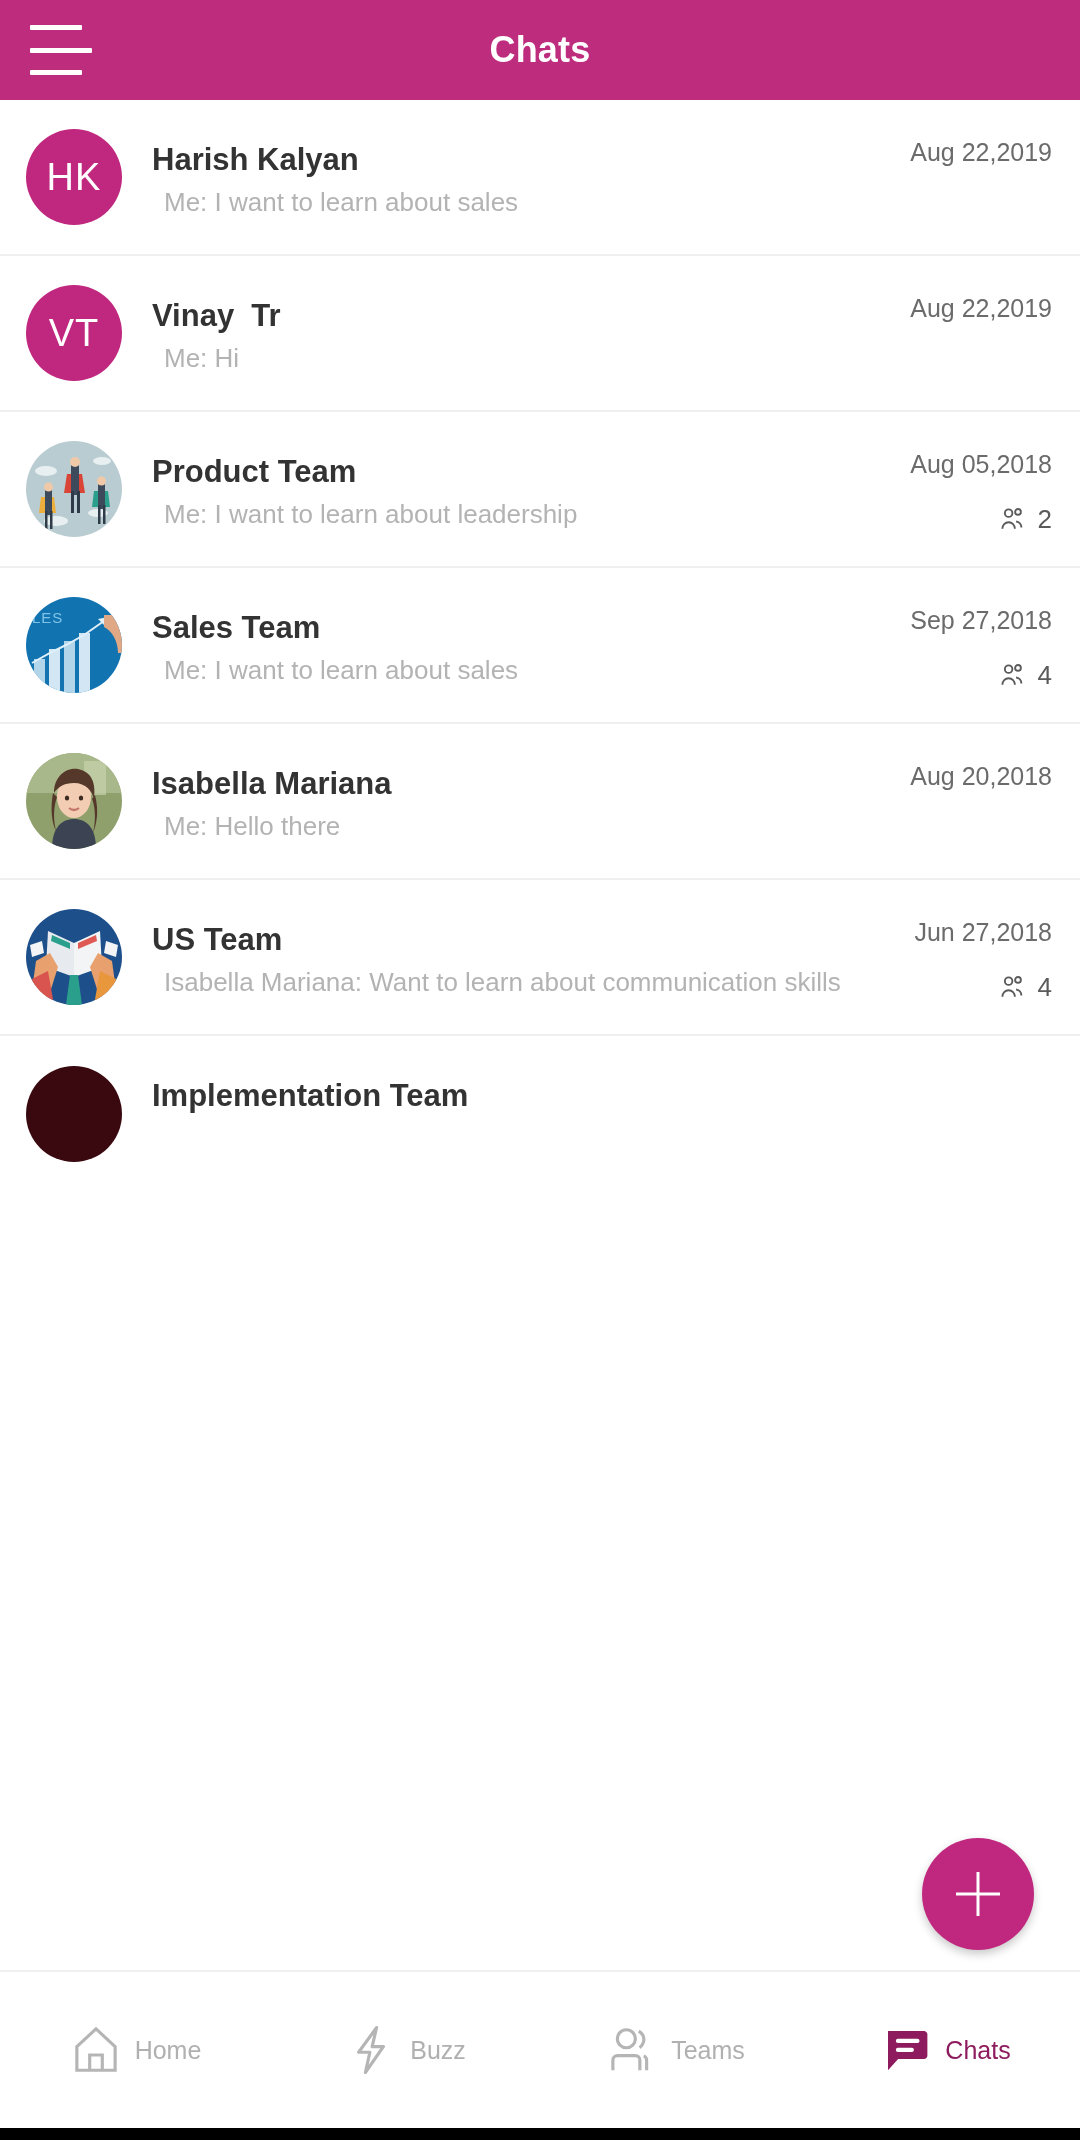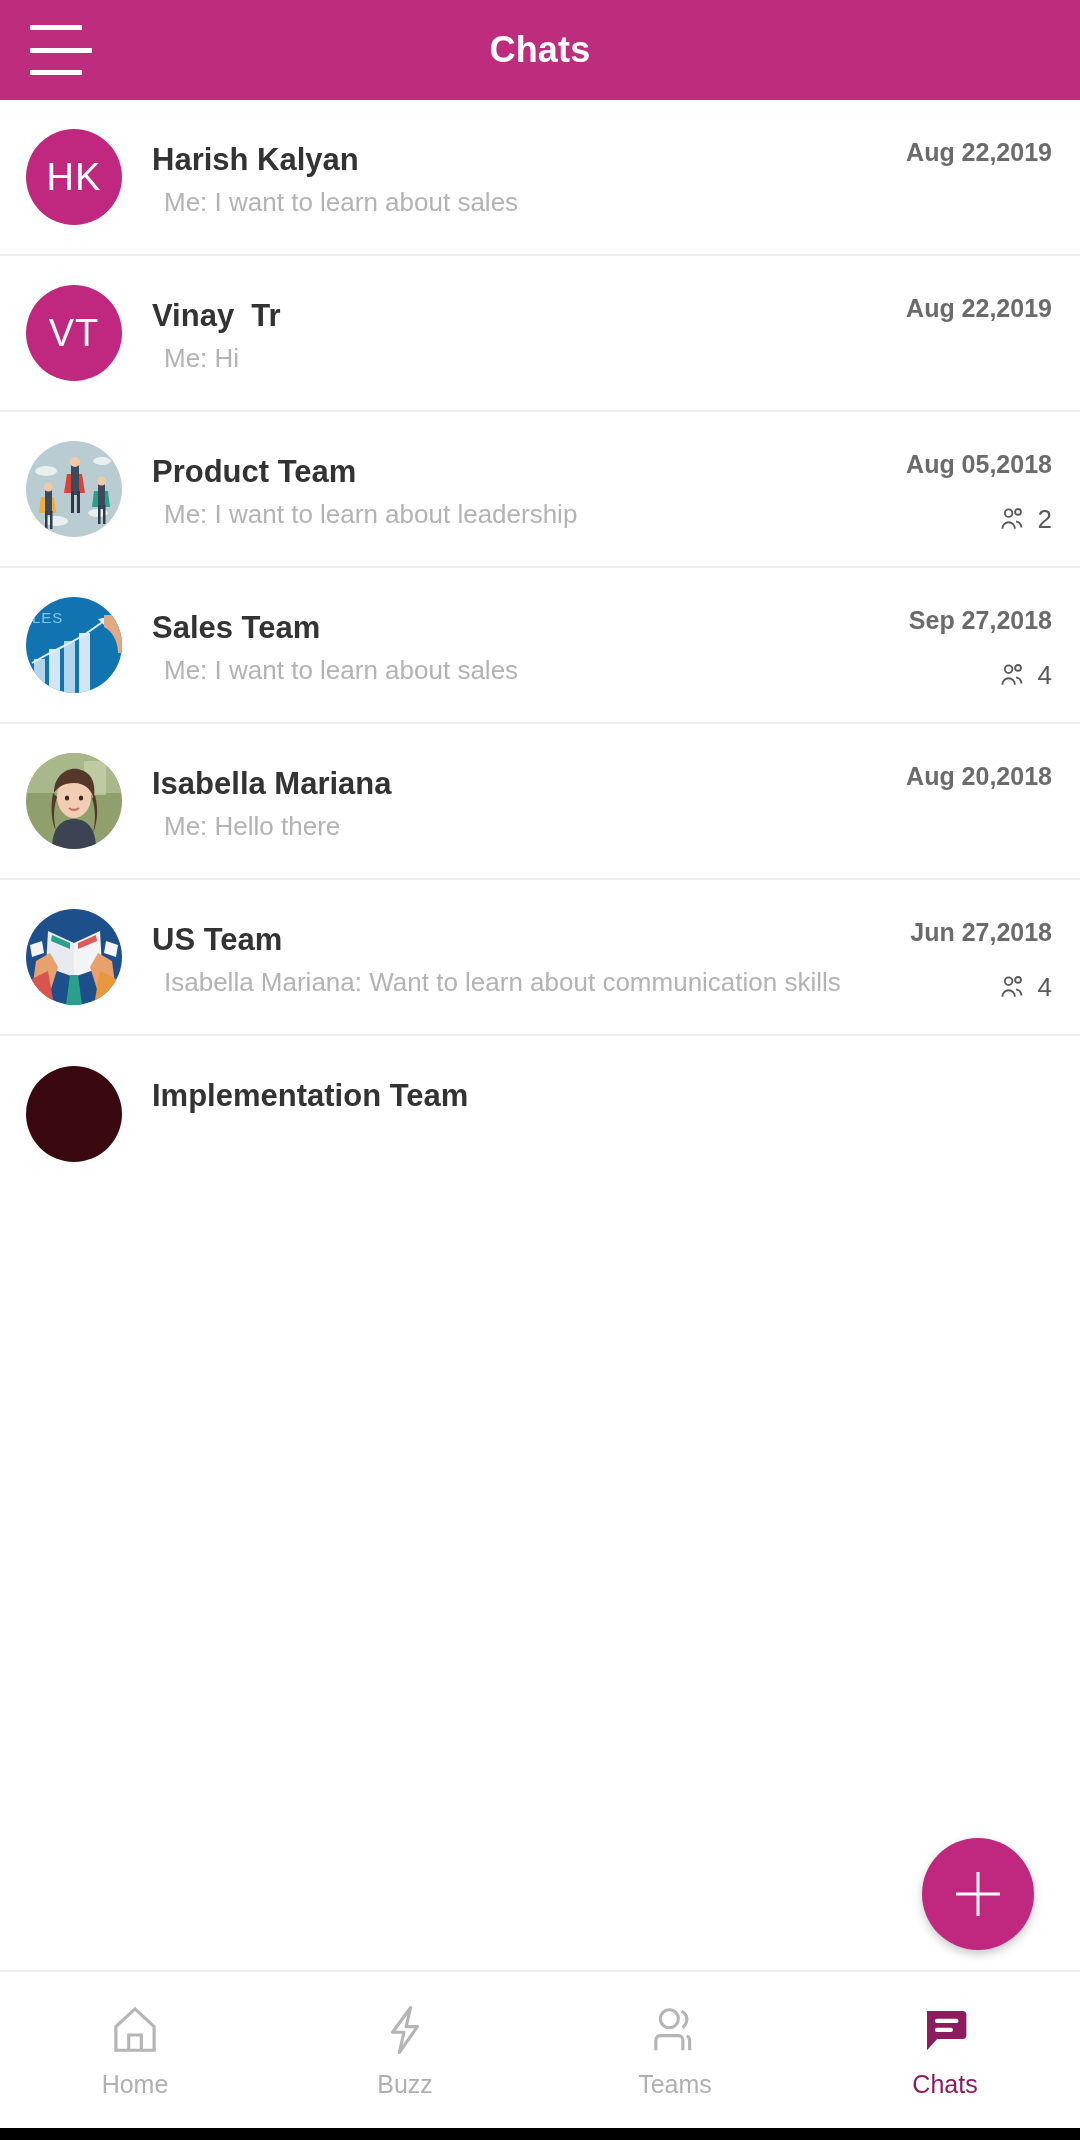--- a/index.html
+++ b/index.html
@@ -106,21 +106,20 @@
     top: 87px;
     font-size: 26px;
     color: #b3b3b3;
   }
   .chat-date {
     position: absolute;
     right: 28px;
     top: 38px;
     font-size: 25px;
     color: #6b6b6b;
-    font-weight: bold;
   }
   .chat-members {
     position: absolute;
     right: 28px;
     top: 92px;
     display: flex;
     align-items: center;
     gap: 10px;
     font-size: 26px;
     color: #5a5a5a;
@@ -169,21 +168,21 @@
     width: 1080px;
     height: 156px;
     background: #ffffff;
     border-top: 2px solid #f0f0f0;
     display: flex;
     align-items: center;
   }
   .nav-item {
     flex: 1;
     display: flex;
-    flex-direction: column;
+    flex-direction: row;
     align-items: center;
     justify-content: center;
     gap: 12px;
     cursor: pointer;
   }
   .nav-icon { height: 56px; display: flex; align-items: center; }
   .nav-label {
     font-size: 25px;
     color: #b0b0b0;
   }

